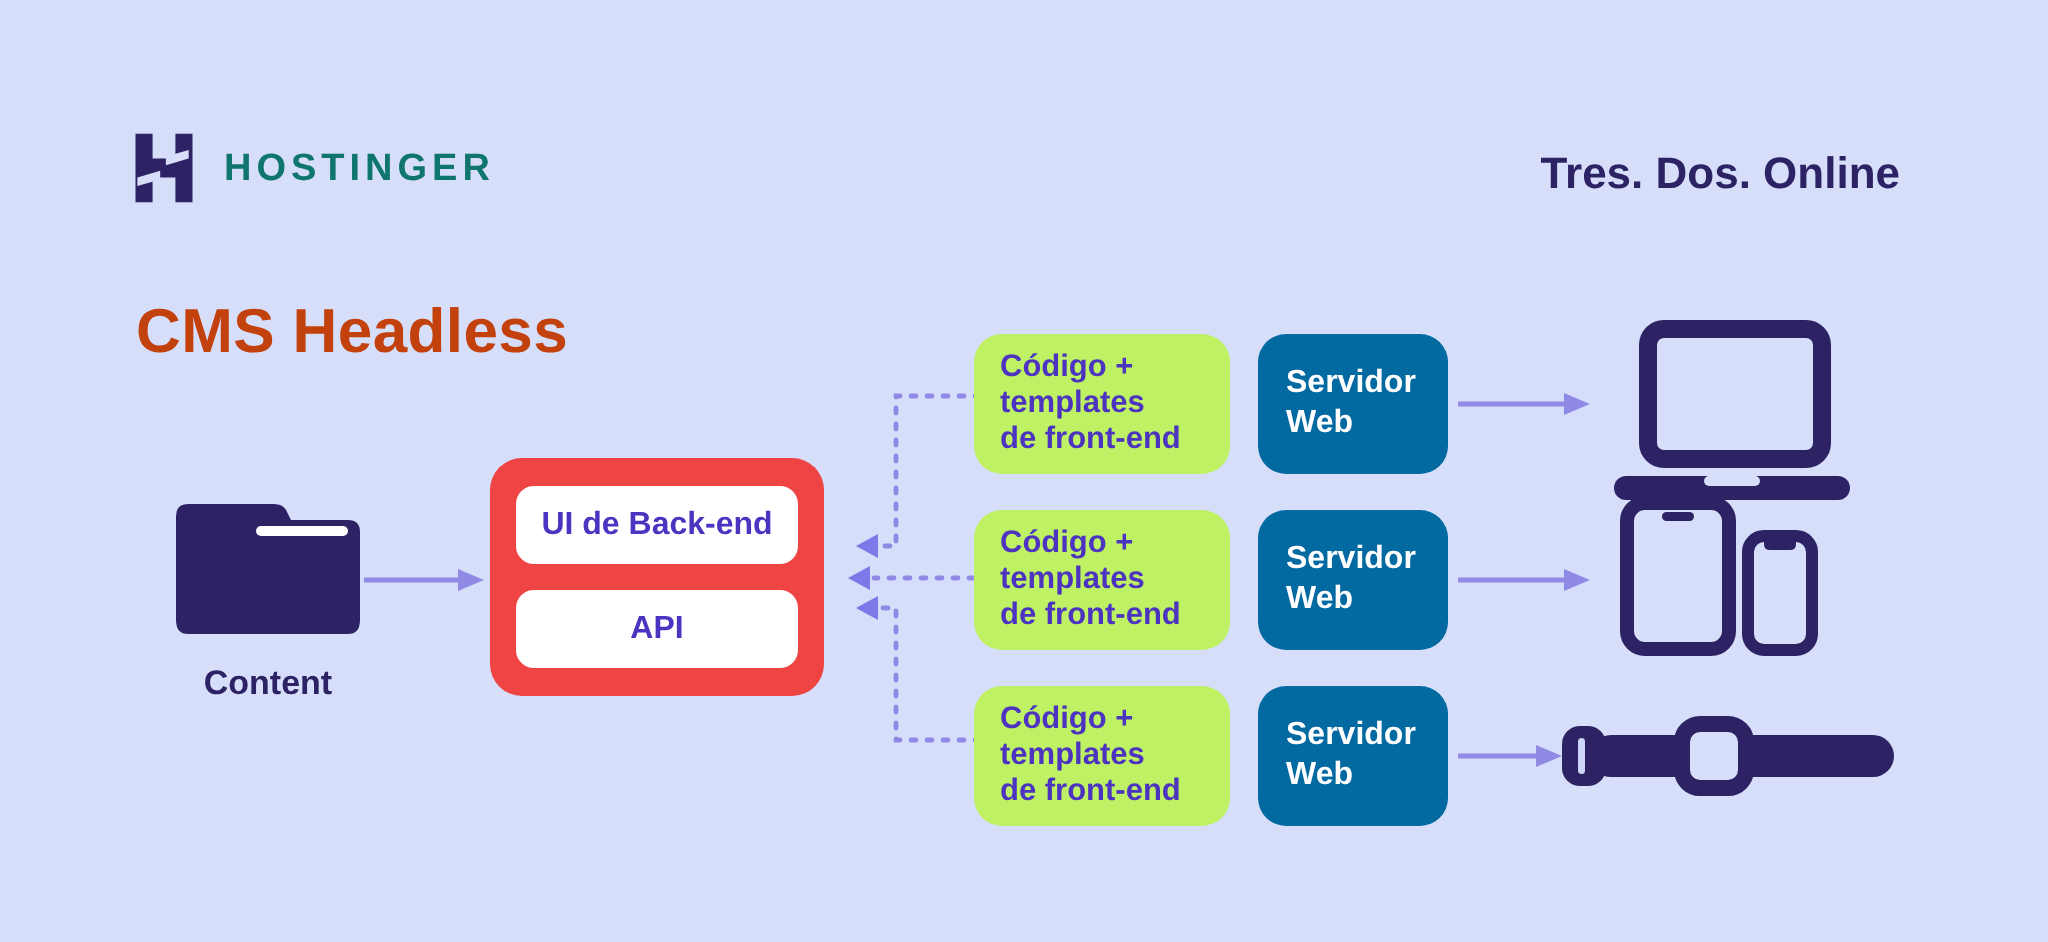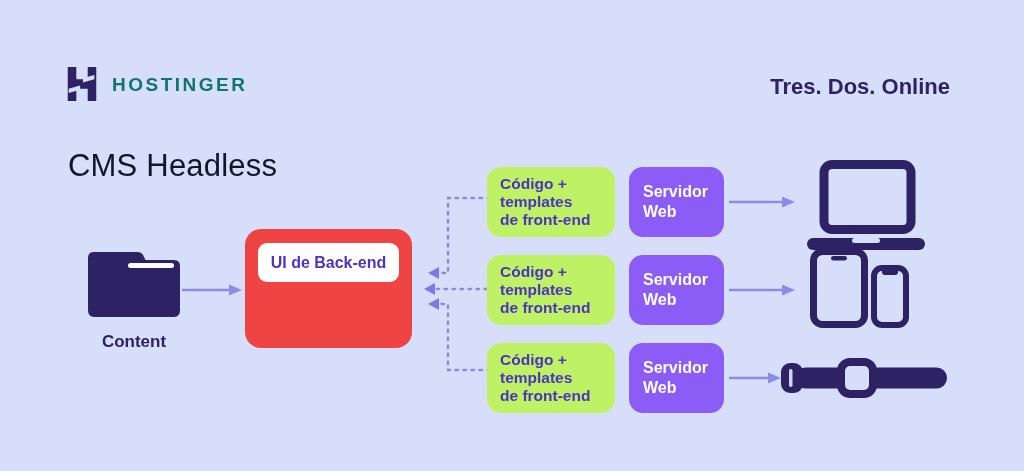--- a/index.html
+++ b/index.html
@@ -10,21 +10,21 @@
     color:#2d2364;
   }
   .abs{position:absolute;}
 
   
   .logo-mark{left:63px;top:65px;width:38px;height:38px;}
   .brand-word{left:112px;top:74px;font-size:19px;font-weight:800;letter-spacing:2.5px;color:#0f766e;}
   .tagline{top:74px;right:74px;font-size:22px;font-weight:700;color:#2d2364;}
 
   
-  .page-title{left:68px;top:148px;font-size:31px;font-weight:400;color:#0f172a;letter-spacing:.2px;}
+  .page-title{left:68px;top:148px;font-size:31px;font-weight:700;color:#c2410c;letter-spacing:.2px;}
 
   
   .folder{left:88px;top:250px;width:92px;height:67px;}
   .source-label{left:72px;top:332px;width:124px;text-align:center;font-size:17px;font-weight:700;color:#2d2364;}
 
   
   .backend-box{
     left:245px;top:229px;width:167px;height:119px;
     background:#ef4444;border-radius:16px;
   }
@@ -40,21 +40,21 @@
   
   .front-box{
     width:128px;height:70px;left:487px;
     background:#bef264;border-radius:14px;
     display:flex;align-items:center;
     padding-left:13px;box-sizing:border-box;
   }
   .front-box .txt{font-size:15.5px;font-weight:700;color:#4c33c0;line-height:1.18;white-space:pre-line;}
   .server-box{
     width:95px;height:70px;left:629px;
-    background:#8b5cf6;border-radius:14px;
+    background:#0369a1;border-radius:14px;
     display:flex;align-items:center;
     padding-left:14px;box-sizing:border-box;
   }
   .server-box .txt{font-size:16px;font-weight:700;color:#ffffff;line-height:1.25;white-space:pre-line;}
   .row1{top:167px;} .row2{top:255px;} .row3{top:343px;}
 
   
   .arrow{width:66px;height:12px;}
   .a-src{left:182px;top:284px;width:60px;}
   .a-r1{left:729px;top:196px;}
@@ -87,20 +87,21 @@
 </svg>
 <div class="abs source-label">Content</div>
 
 <svg class="abs arrow a-src" viewBox="0 0 60 12" aria-hidden="true">
   <line x1="0" y1="6" x2="47" y2="6" stroke="#8f8ae4" stroke-width="2.6"></line>
   <polygon fill="#8f8ae4" points="47,0.5 60,6 47,11.5"></polygon>
 </svg>
 
 <div class="abs backend-box">
   <div class="inner-card c1">UI de Back-end</div>
+  <div class="inner-card c2">API</div>
 </div>
 
 <svg class="abs dashed-net" viewBox="0 0 84 200" aria-hidden="true">
   <g stroke="#8f8ae4" stroke-width="2.4" fill="none" stroke-dasharray="2.5 5.5" stroke-linecap="round">
     <path d="M70,13 H28 V88 H20"></path>
     <path d="M67,104 H17"></path>
     <path d="M70,185 H28 V119 H20"></path>
   </g>
   <g fill="#7f78e8">
     <polygon points="8,88 19,82 19,94"></polygon>

